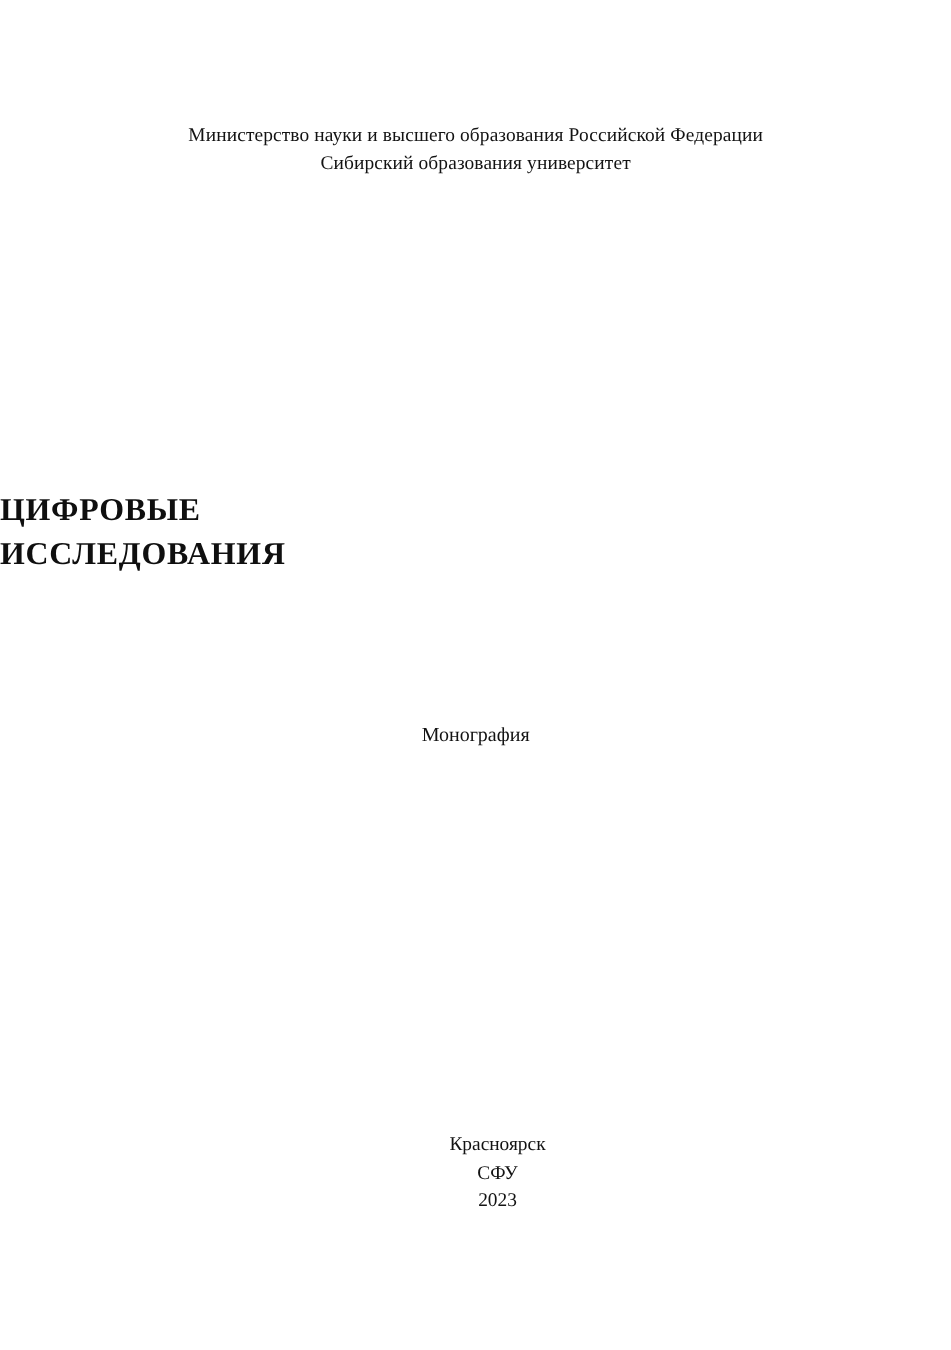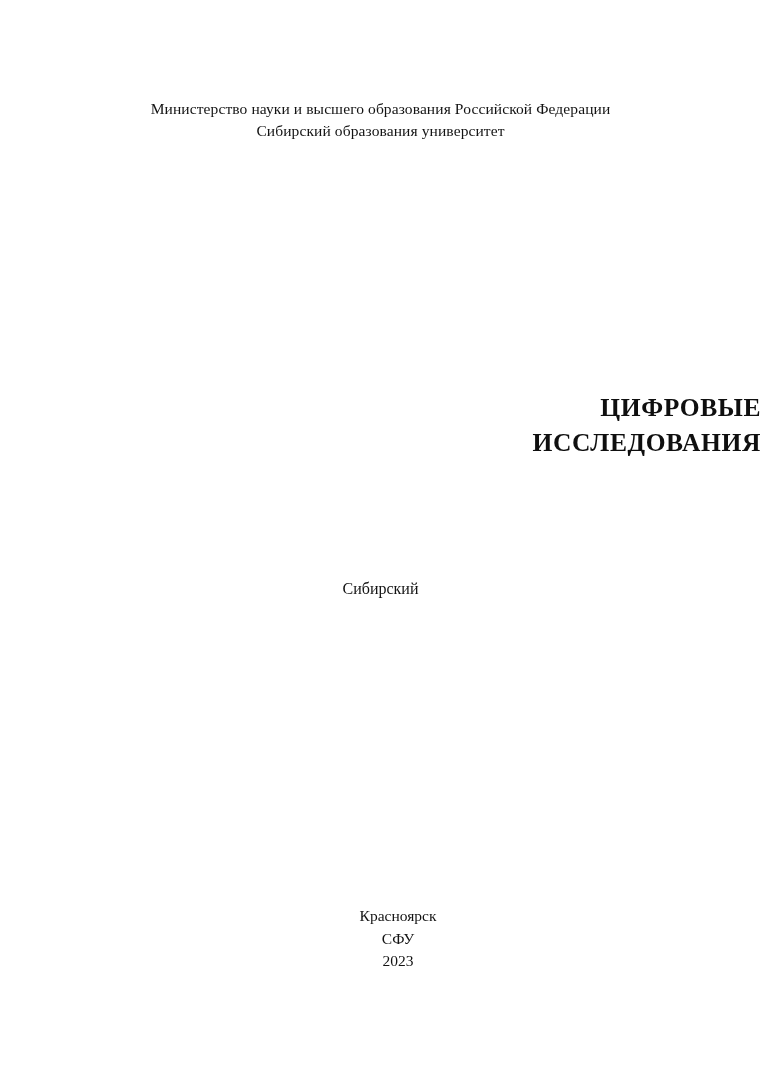--- a/index.html
+++ b/index.html
@@ -35,21 +35,21 @@
     font-size: 15.5px;
     line-height: 22px;
     letter-spacing: 0.1px;
     color: #131313;
   }
   .title-block {
     position: absolute;
     top: 370px;
     left: 0;
     width: 761px;
-    text-align: right;
+    text-align: left;
   }
   .title-line {
     font-size: 25.5px;
     font-weight: bold;
     line-height: 35px;
     letter-spacing: 0.6px;
     color: #0f0f0f;
   }
   .subtitle-block {
     position: absolute;
@@ -86,21 +86,21 @@
     <div class="publisher-line">Министерство науки и высшего образования Российской Федерации</div>
     <div class="publisher-line">Сибирский образования университет</div>
   </div>
 
   <div class="title-block">
     <div class="title-line">ЦИФРОВЫЕ</div>
     <div class="title-line">ИССЛЕДОВАНИЯ</div>
   </div>
 
   <div class="subtitle-block">
-    <div class="subtitle-text">Сибирский</div>
+    <div class="subtitle-text">Монография</div>
   </div>
 
   <div class="imprint-block">
     <div class="imprint-line">Красноярск</div>
     <div class="imprint-line">СФУ</div>
     <div class="imprint-line">2023</div>
   </div>
 
 </div>
 

